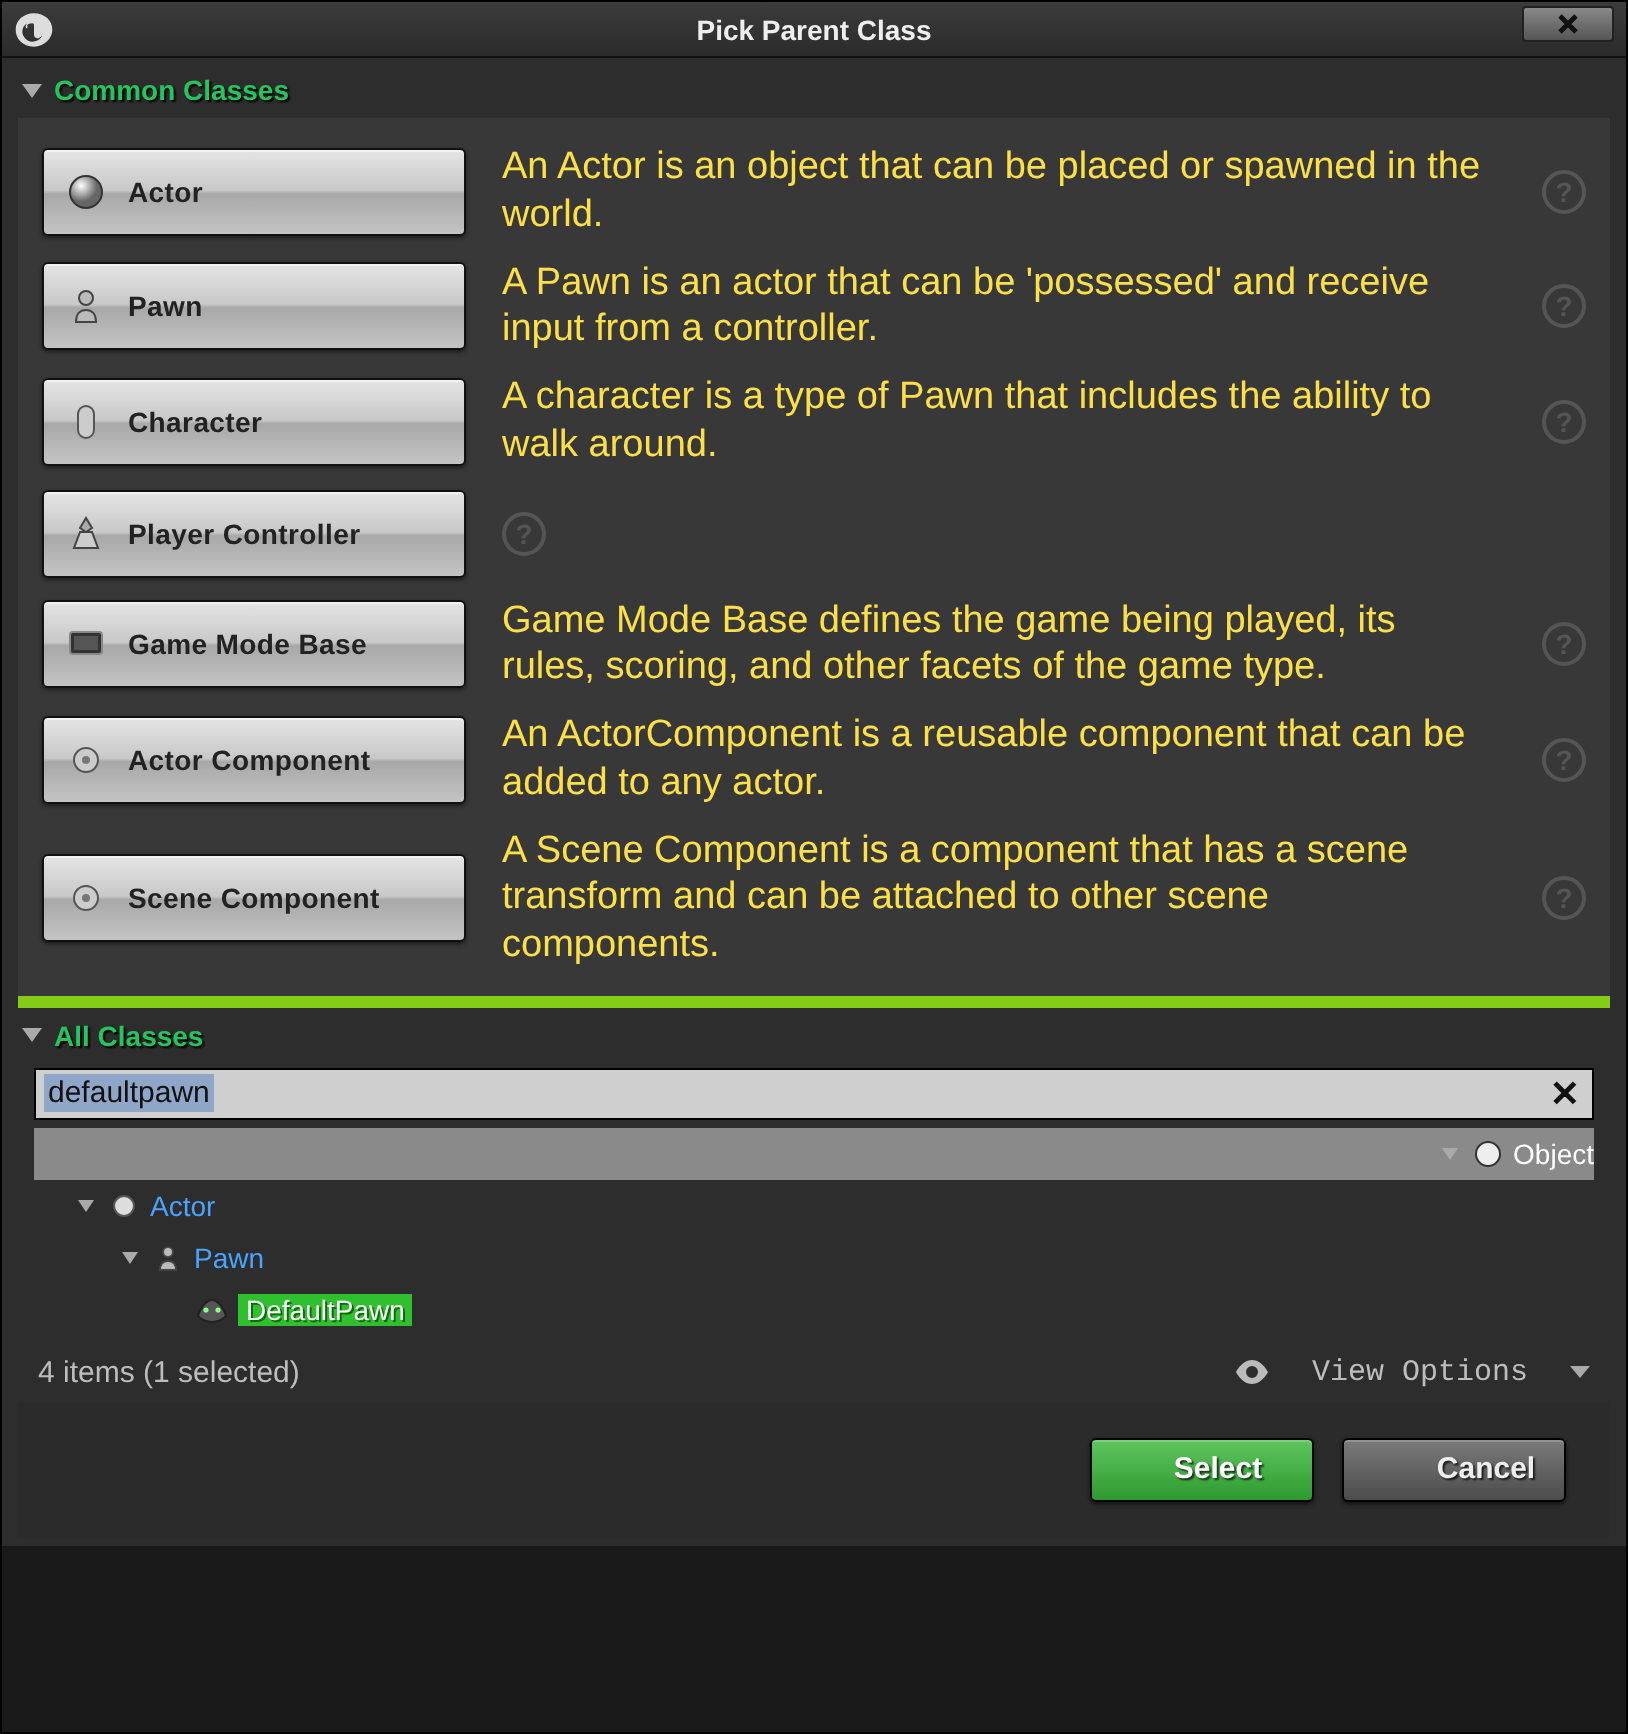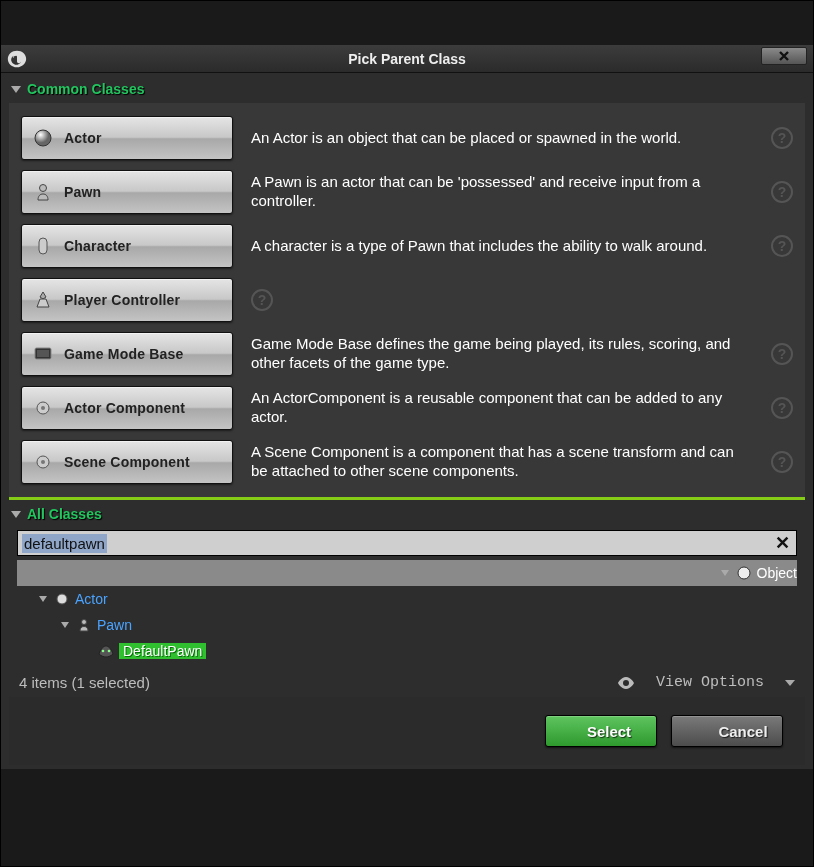--- a/index.html
+++ b/index.html
@@ -13,21 +13,20 @@
     color: #bbb;
     border: 1px solid #000;
   }
   .titlebar {
     height: 28px;
     background: linear-gradient(to bottom, #3c3c3c, #2b2b2b);
     display: flex;
     align-items: center;
     position: relative;
     border-bottom: 1px solid #111;
-    margin-top: 44px;
   }
   .titlebar .logo {
     width: 20px; height: 20px; margin-left: 6px;
     color: #ddd;
   }
   .titlebar .title {
     position: absolute;
     left: 0; right: 0;
     text-align: center;
     font-weight: bold;
@@ -95,40 +94,40 @@
     letter-spacing: 0.2px;
     cursor: pointer;
     box-shadow: inset 0 1px 0 rgba(255,255,255,.5), 0 1px 2px rgba(0,0,0,.5);
   }
   .class-btn .ico {
     width: 22px; height: 22px;
     display: flex; align-items: center; justify-content: center;
   }
   .desc {
     flex: 1;
-    color: #ffffff;
-    font-size: 15px;
+    color: #fde047;
+    font-size: 19px;
     line-height: 1.25;
     padding-right: 6px;
   }
   .help-ico {
     width: 22px; height: 22px;
     border: 2px solid #555;
     border-radius: 50%;
     color: #555;
     display: flex;
     align-items: center;
     justify-content: center;
     font-weight: bold;
     flex-shrink: 0;
     cursor: pointer;
     font-size: 14px;
   }
   .all-section {
-    border-top: 3px solid #84cc16;
+    border-top: 6px solid #84cc16;
   }
   .search-wrap {
     padding: 2px 8px 4px 8px;
   }
   .search-box {
     background: #cfcfcf;
     border: 1px solid #000;
     height: 26px;
     display: flex;
     align-items: center;

